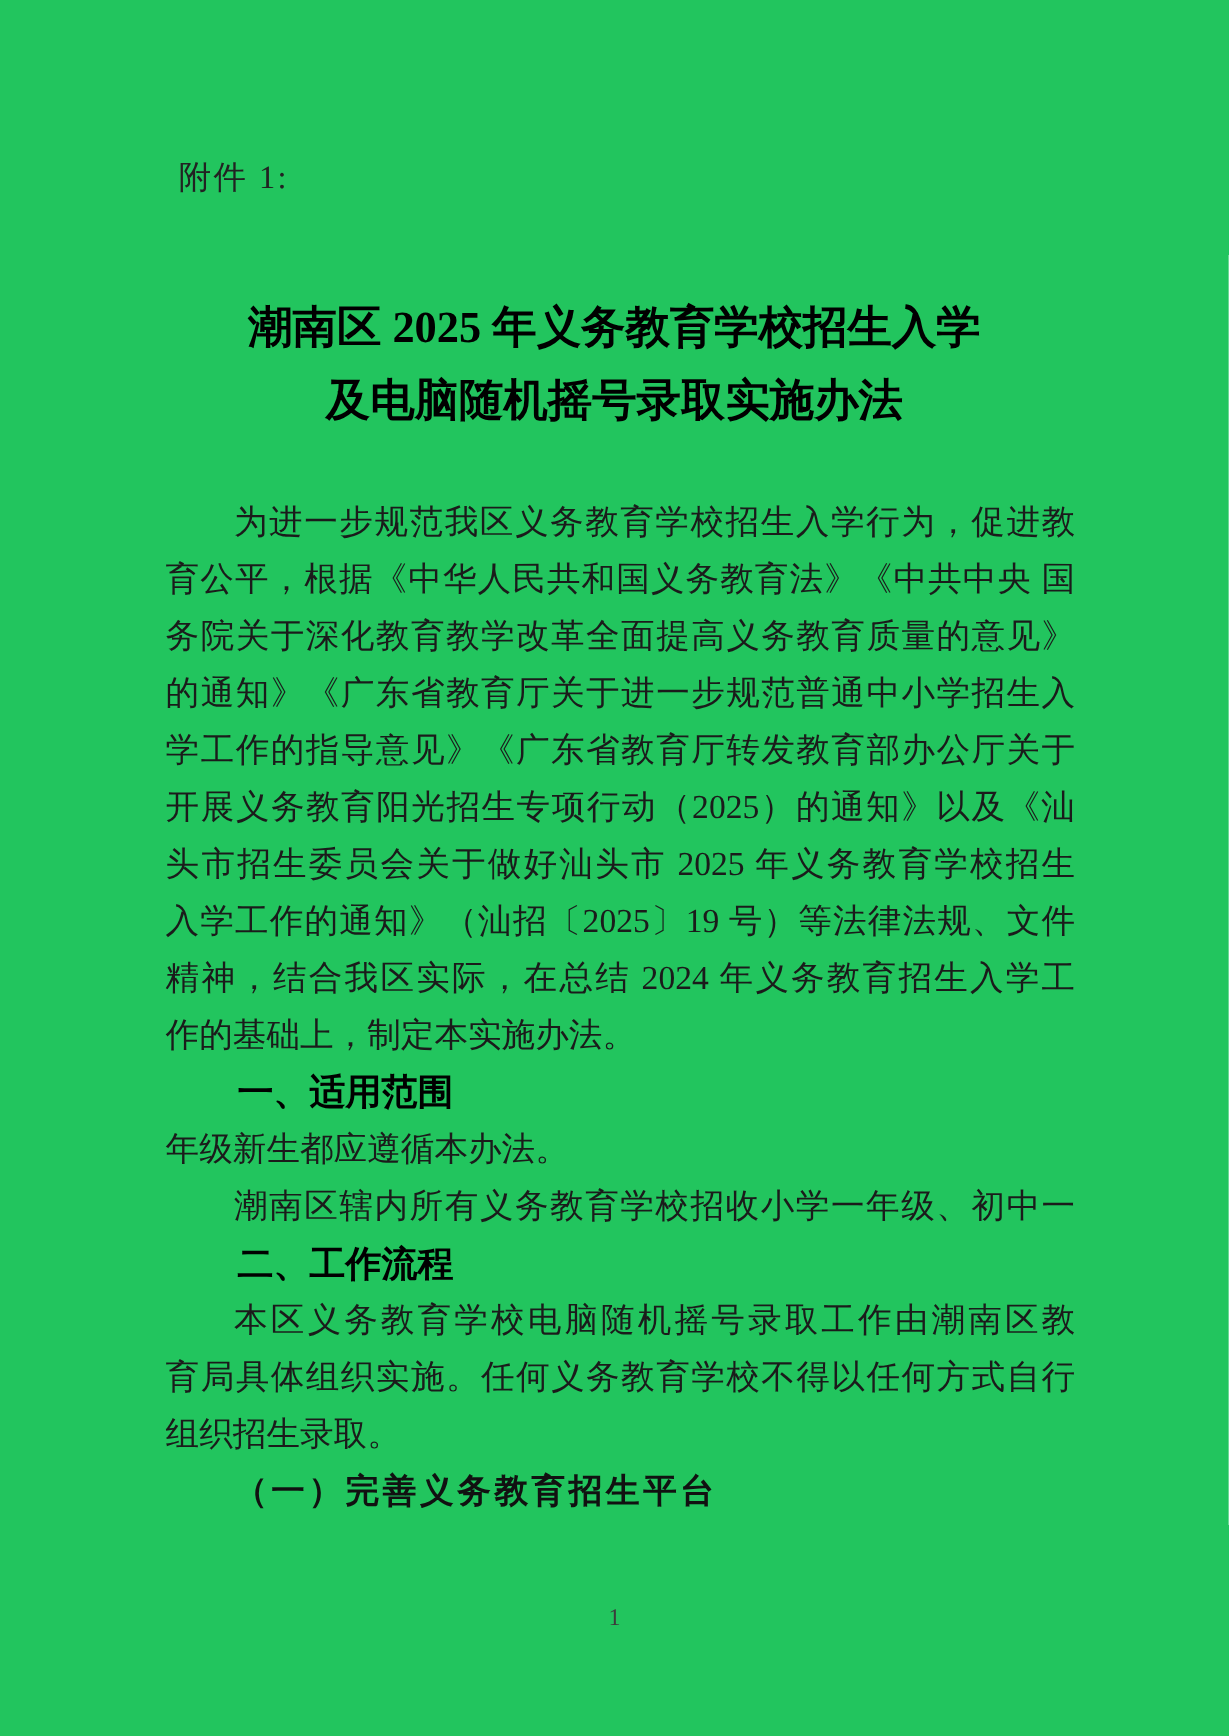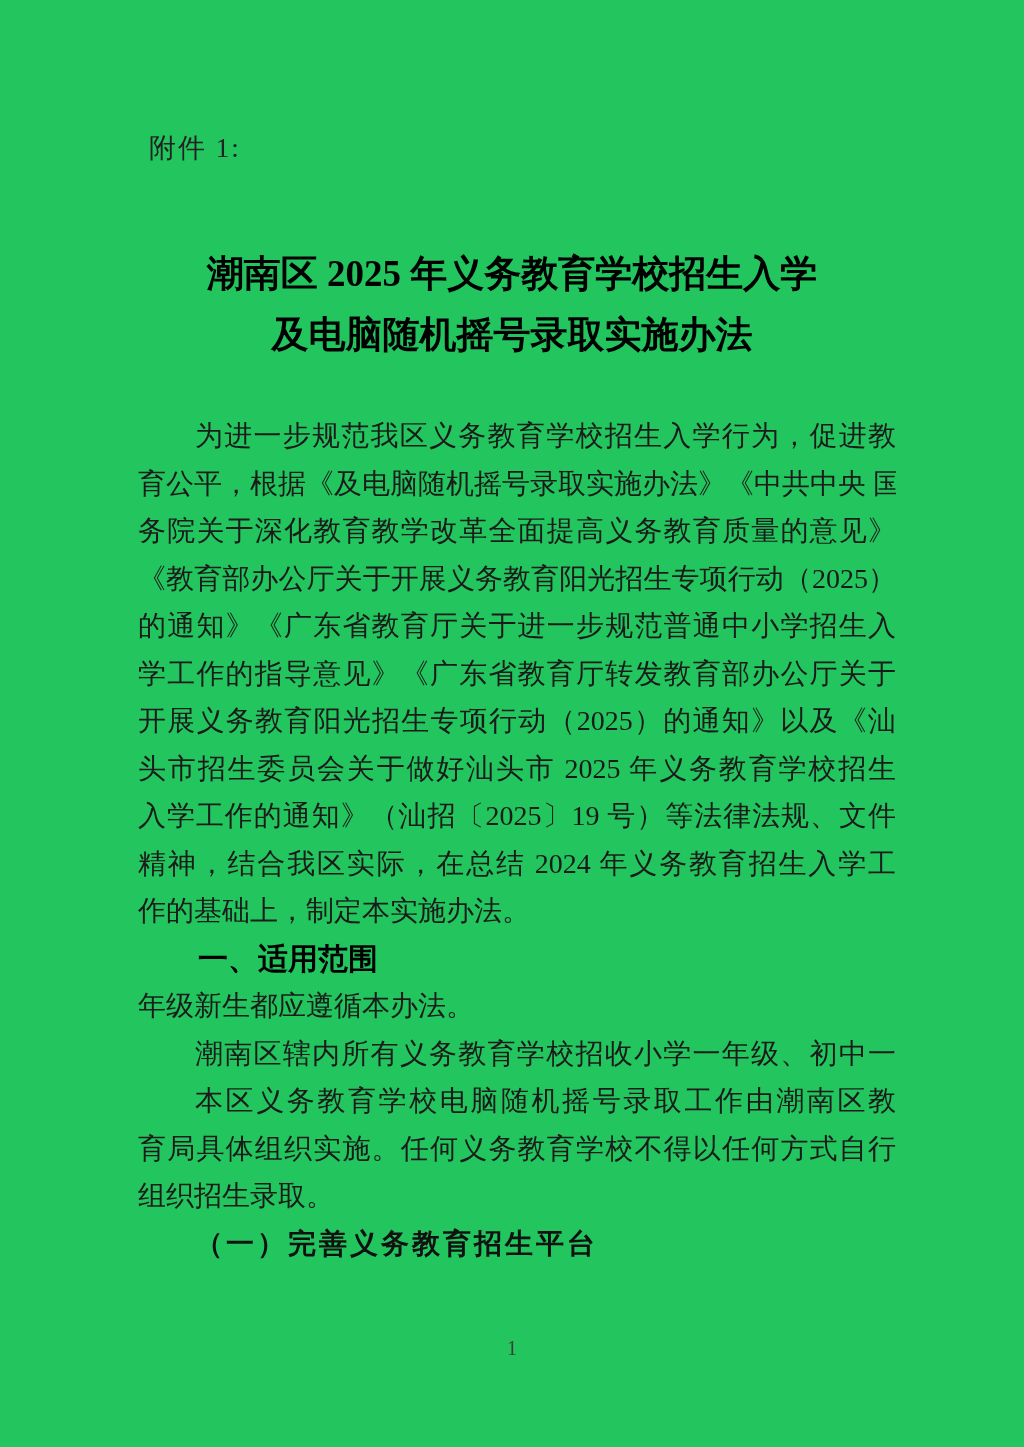--- a/index.html
+++ b/index.html
@@ -98,35 +98,35 @@
   <div class="attachment-label">附件 1:</div>
 
   <div class="doc-title">
     <div>潮南区 2025 年义务教育学校招生入学</div>
     <div>及电脑随机摇号录取实施办法</div>
   </div>
 
   <div class="body-text">
 
     <div class="line first">为进一步规范我区义务教育学校招生入学行为，促进教</div>
-    <div class="line">育公平，根据《及电脑随机摇号录取实施办法》《中共中央 国</div>
+    <div class="line">育公平，根据《中华人民共和国义务教育法》《中共中央 国</div>
     <div class="line">务院关于深化教育教学改革全面提高义务教育质量的意见》</div>
-    <div class="line">《教育部办公厅关于开展义务教育阳光招生专项行动（2025）</div>
     <div class="line">的通知》《广东省教育厅关于进一步规范普通中小学招生入</div>
     <div class="line">学工作的指导意见》《广东省教育厅转发教育部办公厅关于</div>
     <div class="line">开展义务教育阳光招生专项行动（2025）的通知》以及《汕</div>
     <div class="line">头市招生委员会关于做好汕头市 2025 年义务教育学校招生</div>
     <div class="line">入学工作的通知》（汕招〔2025〕19 号）等法律法规、文件</div>
     <div class="line">精神，结合我区实际，在总结 2024 年义务教育招生入学工</div>
     <div class="line last">作的基础上，制定本实施办法。</div>
 
     <div class="sec-heading">一、适用范围</div>
     <div class="line last">年级新生都应遵循本办法。</div>
     <div class="line first">潮南区辖内所有义务教育学校招收小学一年级、初中一</div>
 
+    <div class="sec-heading">二、工作流程</div>
     <div class="line first">本区义务教育学校电脑随机摇号录取工作由潮南区教</div>
     <div class="line">育局具体组织实施。任何义务教育学校不得以任何方式自行</div>
     <div class="line last">组织招生录取。</div>
 
     <div class="sub-heading">（一）完善义务教育招生平台</div>
 
   </div>
 
   <div class="page-number">1</div>
 

